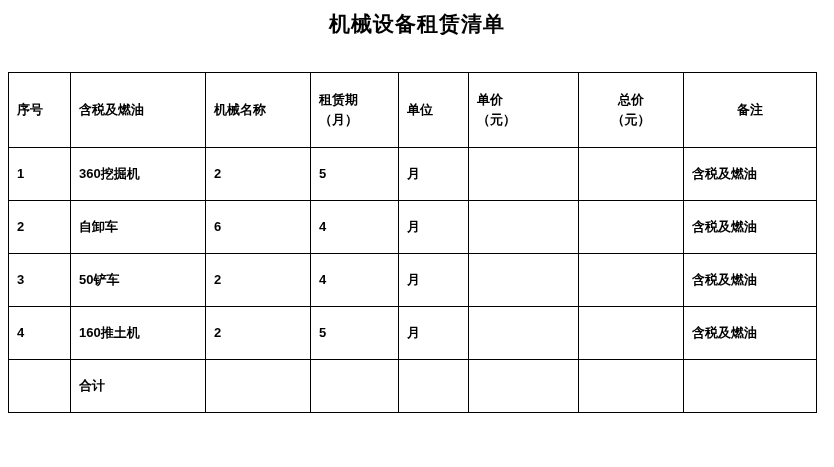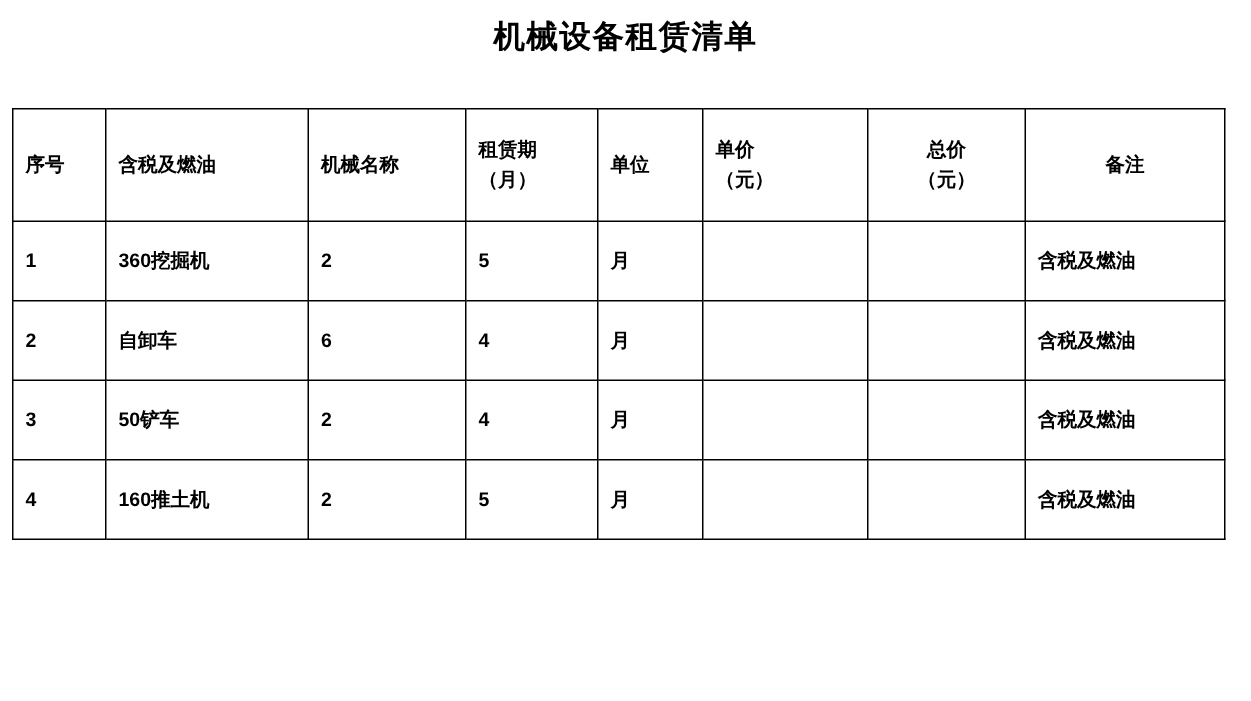--- a/index.html
+++ b/index.html
@@ -169,17 +169,27 @@
           <td class="cell-left">4</td>
           <td class="cell-left">160推土机</td>
           <td class="cell-left">2</td>
           <td class="cell-left">5</td>
           <td class="cell-left">月</td>
           <td class="cell-left"></td>
           <td class="cell-left"></td>
           <td class="cell-left">含税及燃油</td>
         </tr>
 
+        <tr class="total-row">
+          <td class="cell-left"></td>
+          <td class="cell-left">合计</td>
+          <td class="cell-left"></td>
+          <td class="cell-left"></td>
+          <td class="cell-left"></td>
+          <td class="cell-left"></td>
+          <td class="cell-left"></td>
+          <td class="cell-left"></td>
+        </tr>
       </tbody>
     </table>
   </div>
 
 </div>
 
 </body></html>

